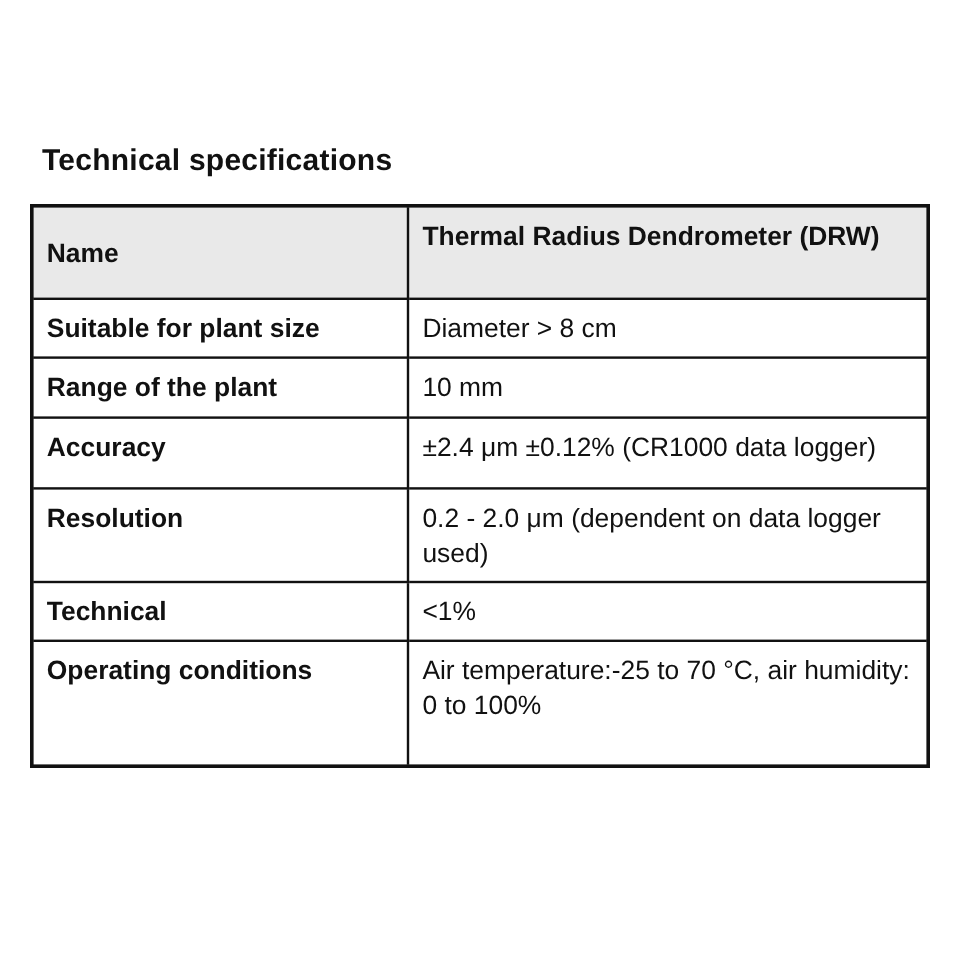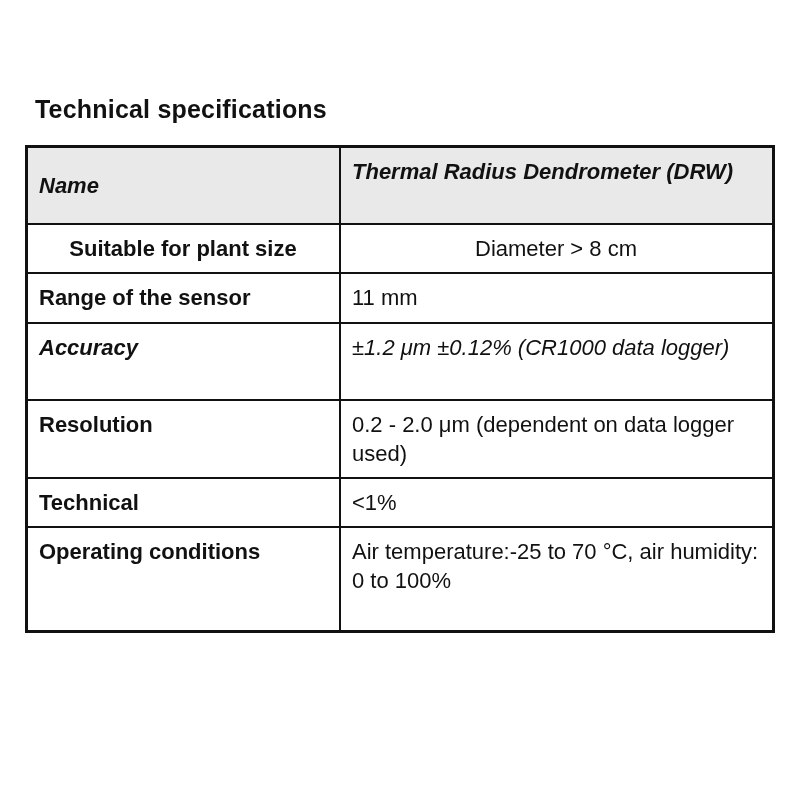--- a/index.html
+++ b/index.html
@@ -7,21 +7,21 @@
     padding: 0;
     background: #ffffff;
     width: 800px;
     height: 800px;
     font-family: "Liberation Sans", sans-serif;
     color: #111111;
   }
   .page {
     width: 750px;
     margin: 0 auto;
-    padding-top: 95px;
+    padding-top: 120px;
     box-sizing: border-box;
   }
   .doc-title {
     font-size: 25px;
     font-weight: bold;
     margin: 0 0 21px 10px;
     letter-spacing: 0.2px;
   }
   table.spec-table {
     border-collapse: collapse;
@@ -45,24 +45,24 @@
     font-weight: normal;
   }
   tr.header-row td {
     background: #e9e9e9;
     font-weight: bold;
   }
   tr.header-row td.spec-label {
     vertical-align: middle;
   }
   
-  tr.r0 { height: 77px; font-style: italic; }
-  tr.r1 { height: 49px; text-align: center; }
+  tr.r0 { height: 77px; }
+  tr.r1 { height: 49px; }
   tr.r2 { height: 50px; }
-  tr.r3 { height: 77px; font-style: italic; }
+  tr.r3 { height: 59px; }
   tr.r4 { height: 77px; }
   tr.r5 { height: 49px; }
   tr.r6 { height: 87px; }
   tr.r7 { height: 105px; }
 </style>
 </head>
 <body>
 
 <div class="page">
   <h1 class="doc-title">Technical specifications</h1>
@@ -71,26 +71,26 @@
     <tbody>
       <tr class="header-row r0">
         <td class="spec-label">Name</td>
         <td class="spec-value">Thermal Radius Dendrometer (DRW)</td>
       </tr>
       <tr class="r1">
         <td class="spec-label">Suitable for plant size</td>
         <td class="spec-value">Diameter &gt; 8 cm</td>
       </tr>
       <tr class="r2">
-        <td class="spec-label">Range of the sensor</td>
-        <td class="spec-value">11 mm</td>
+        <td class="spec-label">Range of the plant</td>
+        <td class="spec-value">10 mm</td>
       </tr>
       <tr class="r3">
         <td class="spec-label">Accuracy</td>
-        <td class="spec-value">±1.2 μm ±0.12% (CR1000 data logger)</td>
+        <td class="spec-value">±2.4 μm ±0.12% (CR1000 data logger)</td>
       </tr>
       <tr class="r4">
         <td class="spec-label">Resolution</td>
         <td class="spec-value">0.2 - 2.0 μm (dependent on data logger used)</td>
       </tr>
       <tr class="r5">
         <td class="spec-label">Technical</td>
         <td class="spec-value">&lt;1%</td>
       </tr>
       <tr class="r7">

